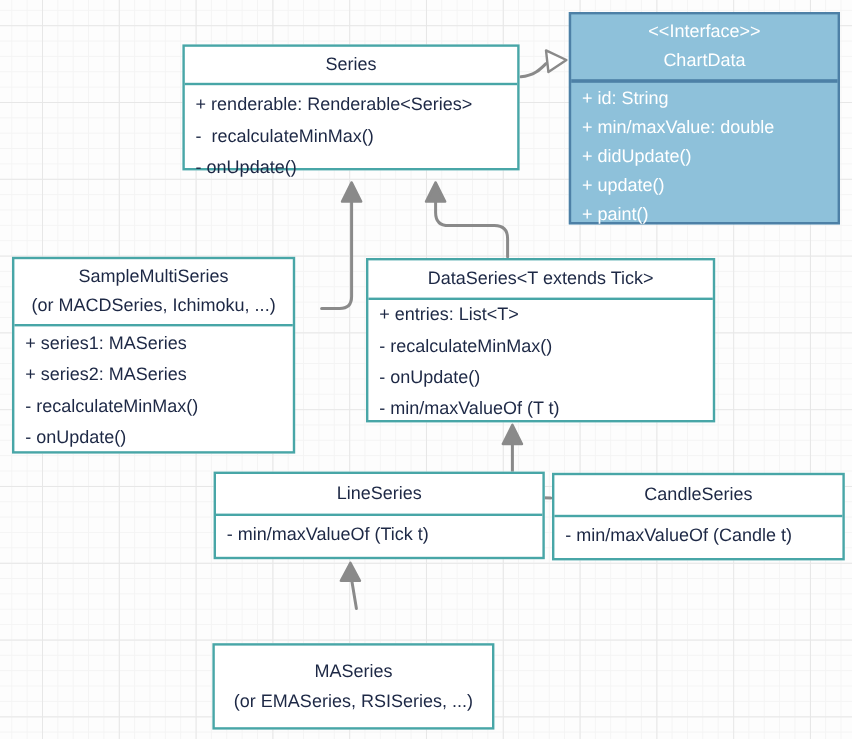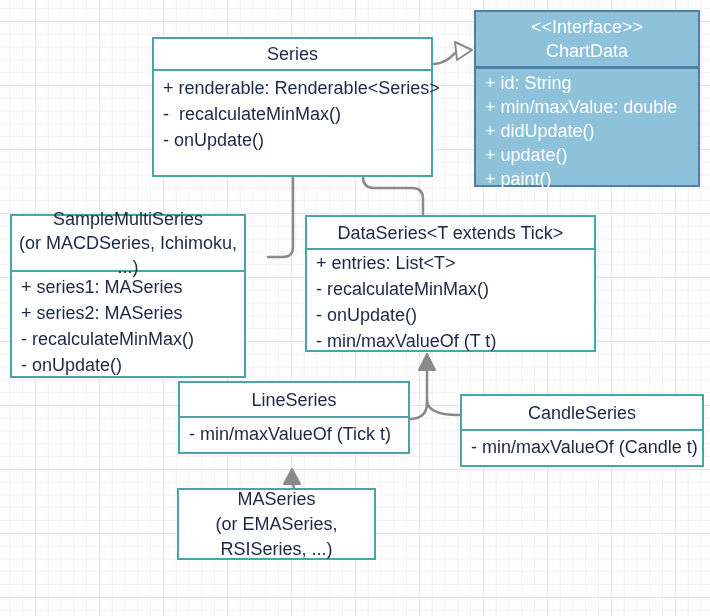--- a/index.html
+++ b/index.html
@@ -25,21 +25,21 @@
     position: absolute;
     left: 0; top: 0;
     width: 710px; height: 616px;
     pointer-events: none;
   }
   .uml-box {
     position: absolute;
     box-sizing: border-box;
     background: #ffffff;
     border: 2px solid #48a6a7;
-    font-size: 18px;
+    font-size: 15px;
     color: #1d2845;
   }
   .uml-box .box-title {
     display: flex;
     flex-direction: column;
     align-items: center;
     justify-content: center;
     text-align: center;
     border-bottom: 2px solid #48a6a7;
     line-height: 24px;
@@ -93,21 +93,21 @@
     </g>
     <g stroke="#8a8a8a" stroke-width="2" stroke-linejoin="round">
       <polygon points="472,50 455,42 457,60" fill="#ffffff"></polygon>
       <polygon points="293,152 285,168 301,168" fill="#8a8a8a"></polygon>
       <polygon points="363,152 355,168 371,168" fill="#8a8a8a"></polygon>
       <polygon points="427,354 419,370 435,370" fill="#8a8a8a"></polygon>
       <polygon points="292,469 284,484 300,484" fill="#8a8a8a"></polygon>
     </g>
   </svg>
 
-  <div class="uml-box" style="left:152px; top:37px; width:281px; height:140px;">
+  <div class="uml-box" style="left:152px; top:37px; width:281px; height:105px;">
     <div class="box-title" style="height:30px;">
       <span>Series</span>
     </div>
     <div class="box-body">
       <div class="member">+ renderable: Renderable&lt;Series&gt;</div>
       <div class="member">-  recalculateMinMax()</div>
       <div class="member">- onUpdate()</div>
     </div>
   </div>
 
@@ -143,36 +143,36 @@
       <span>DataSeries&lt;T extends Tick&gt;</span>
     </div>
     <div class="box-body" style="padding-top:0;">
       <div class="member">+ entries: List&lt;T&gt;</div>
       <div class="member">- recalculateMinMax()</div>
       <div class="member">- onUpdate()</div>
       <div class="member">- min/maxValueOf (T t)</div>
     </div>
   </div>
 
-  <div class="uml-box" style="left:178px; top:381px; width:232px; height:73px;">
+  <div class="uml-box" style="left:178px; top:393px; width:276px; height:73px;">
     <div class="box-title" style="height:33px;">
       <span>LineSeries</span>
     </div>
     <div class="box-body" style="padding-top:3px;">
       <div class="member">- min/maxValueOf (Tick t)</div>
     </div>
   </div>
 
   <div class="uml-box" style="left:460px; top:394px; width:244px; height:73px;">
     <div class="box-title" style="height:33px;">
       <span>CandleSeries</span>
     </div>
     <div class="box-body" style="padding-top:3px;">
       <div class="member">- min/maxValueOf (Candle t)</div>
     </div>
   </div>
 
-  <div class="uml-box plain" style="left:177px; top:488px; width:199px; height:72px;">
+  <div class="uml-box plain" style="left:177px; top:536px; width:235px; height:72px;">
     <span>MASeries</span>
     <span>(or EMASeries, RSISeries, ...)</span>
   </div>
 
 </div>
 
 </body></html>

